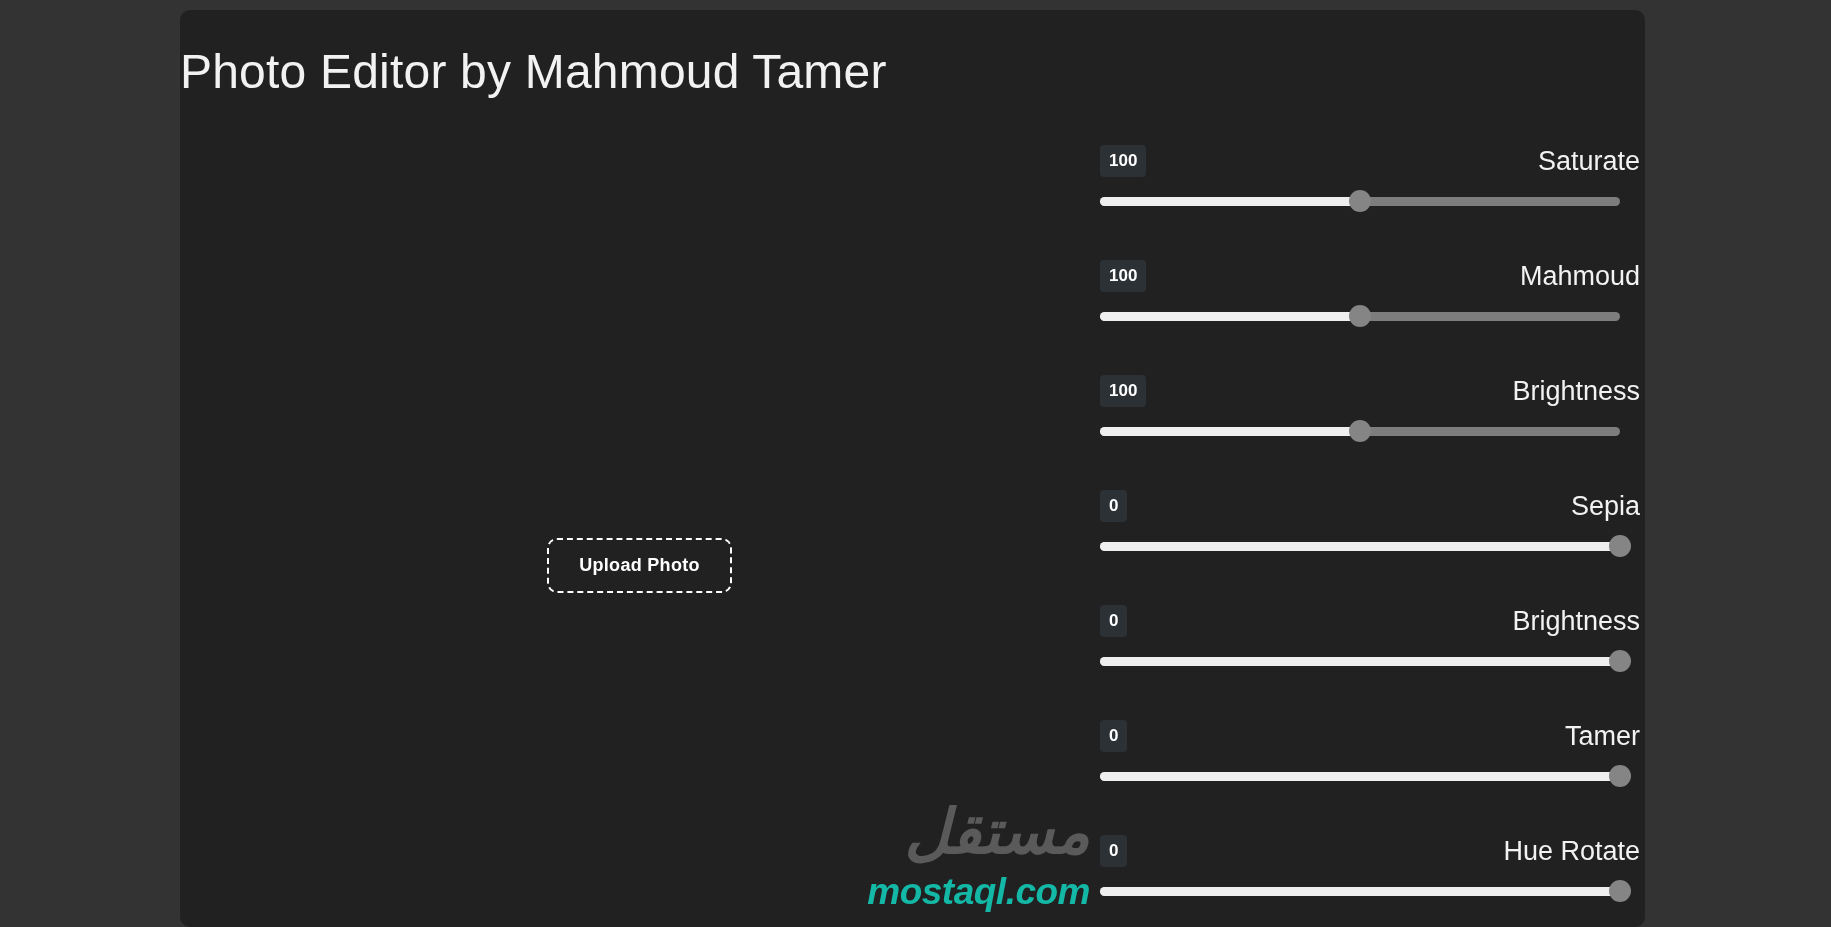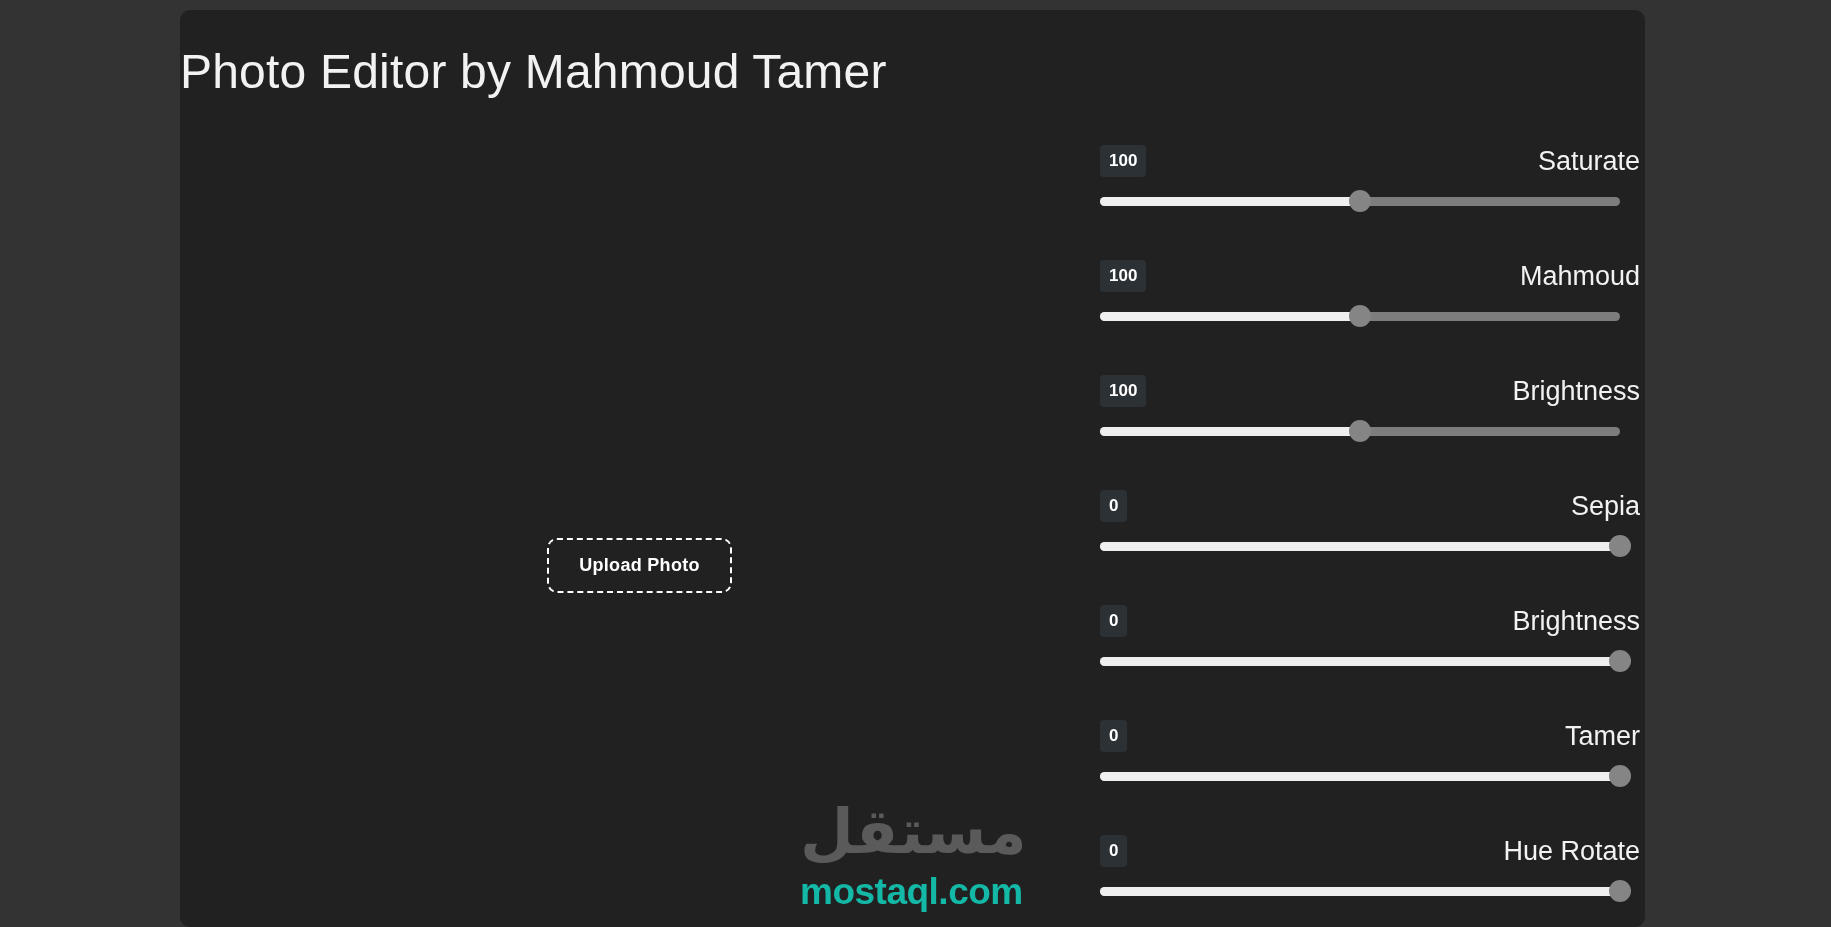--- a/index.html
+++ b/index.html
@@ -72,23 +72,24 @@
     align-items: center;
     justify-content: center;
   }
 
   
   .watermark {
     position: absolute;
     left: 620px;
     top: 670px;
     width: 290px;
-    text-align: left;
+    text-align: right;
     user-select: none;
     pointer-events: none;
+    font-style: italic;
   }
   .watermark-arabic {
     color: #5a5a5a;
     font-family: "DejaVu Sans", sans-serif;
     font-size: 62px;
     font-weight: bold;
     line-height: 72px;
     direction: rtl;
   }
   .watermark-latin {

